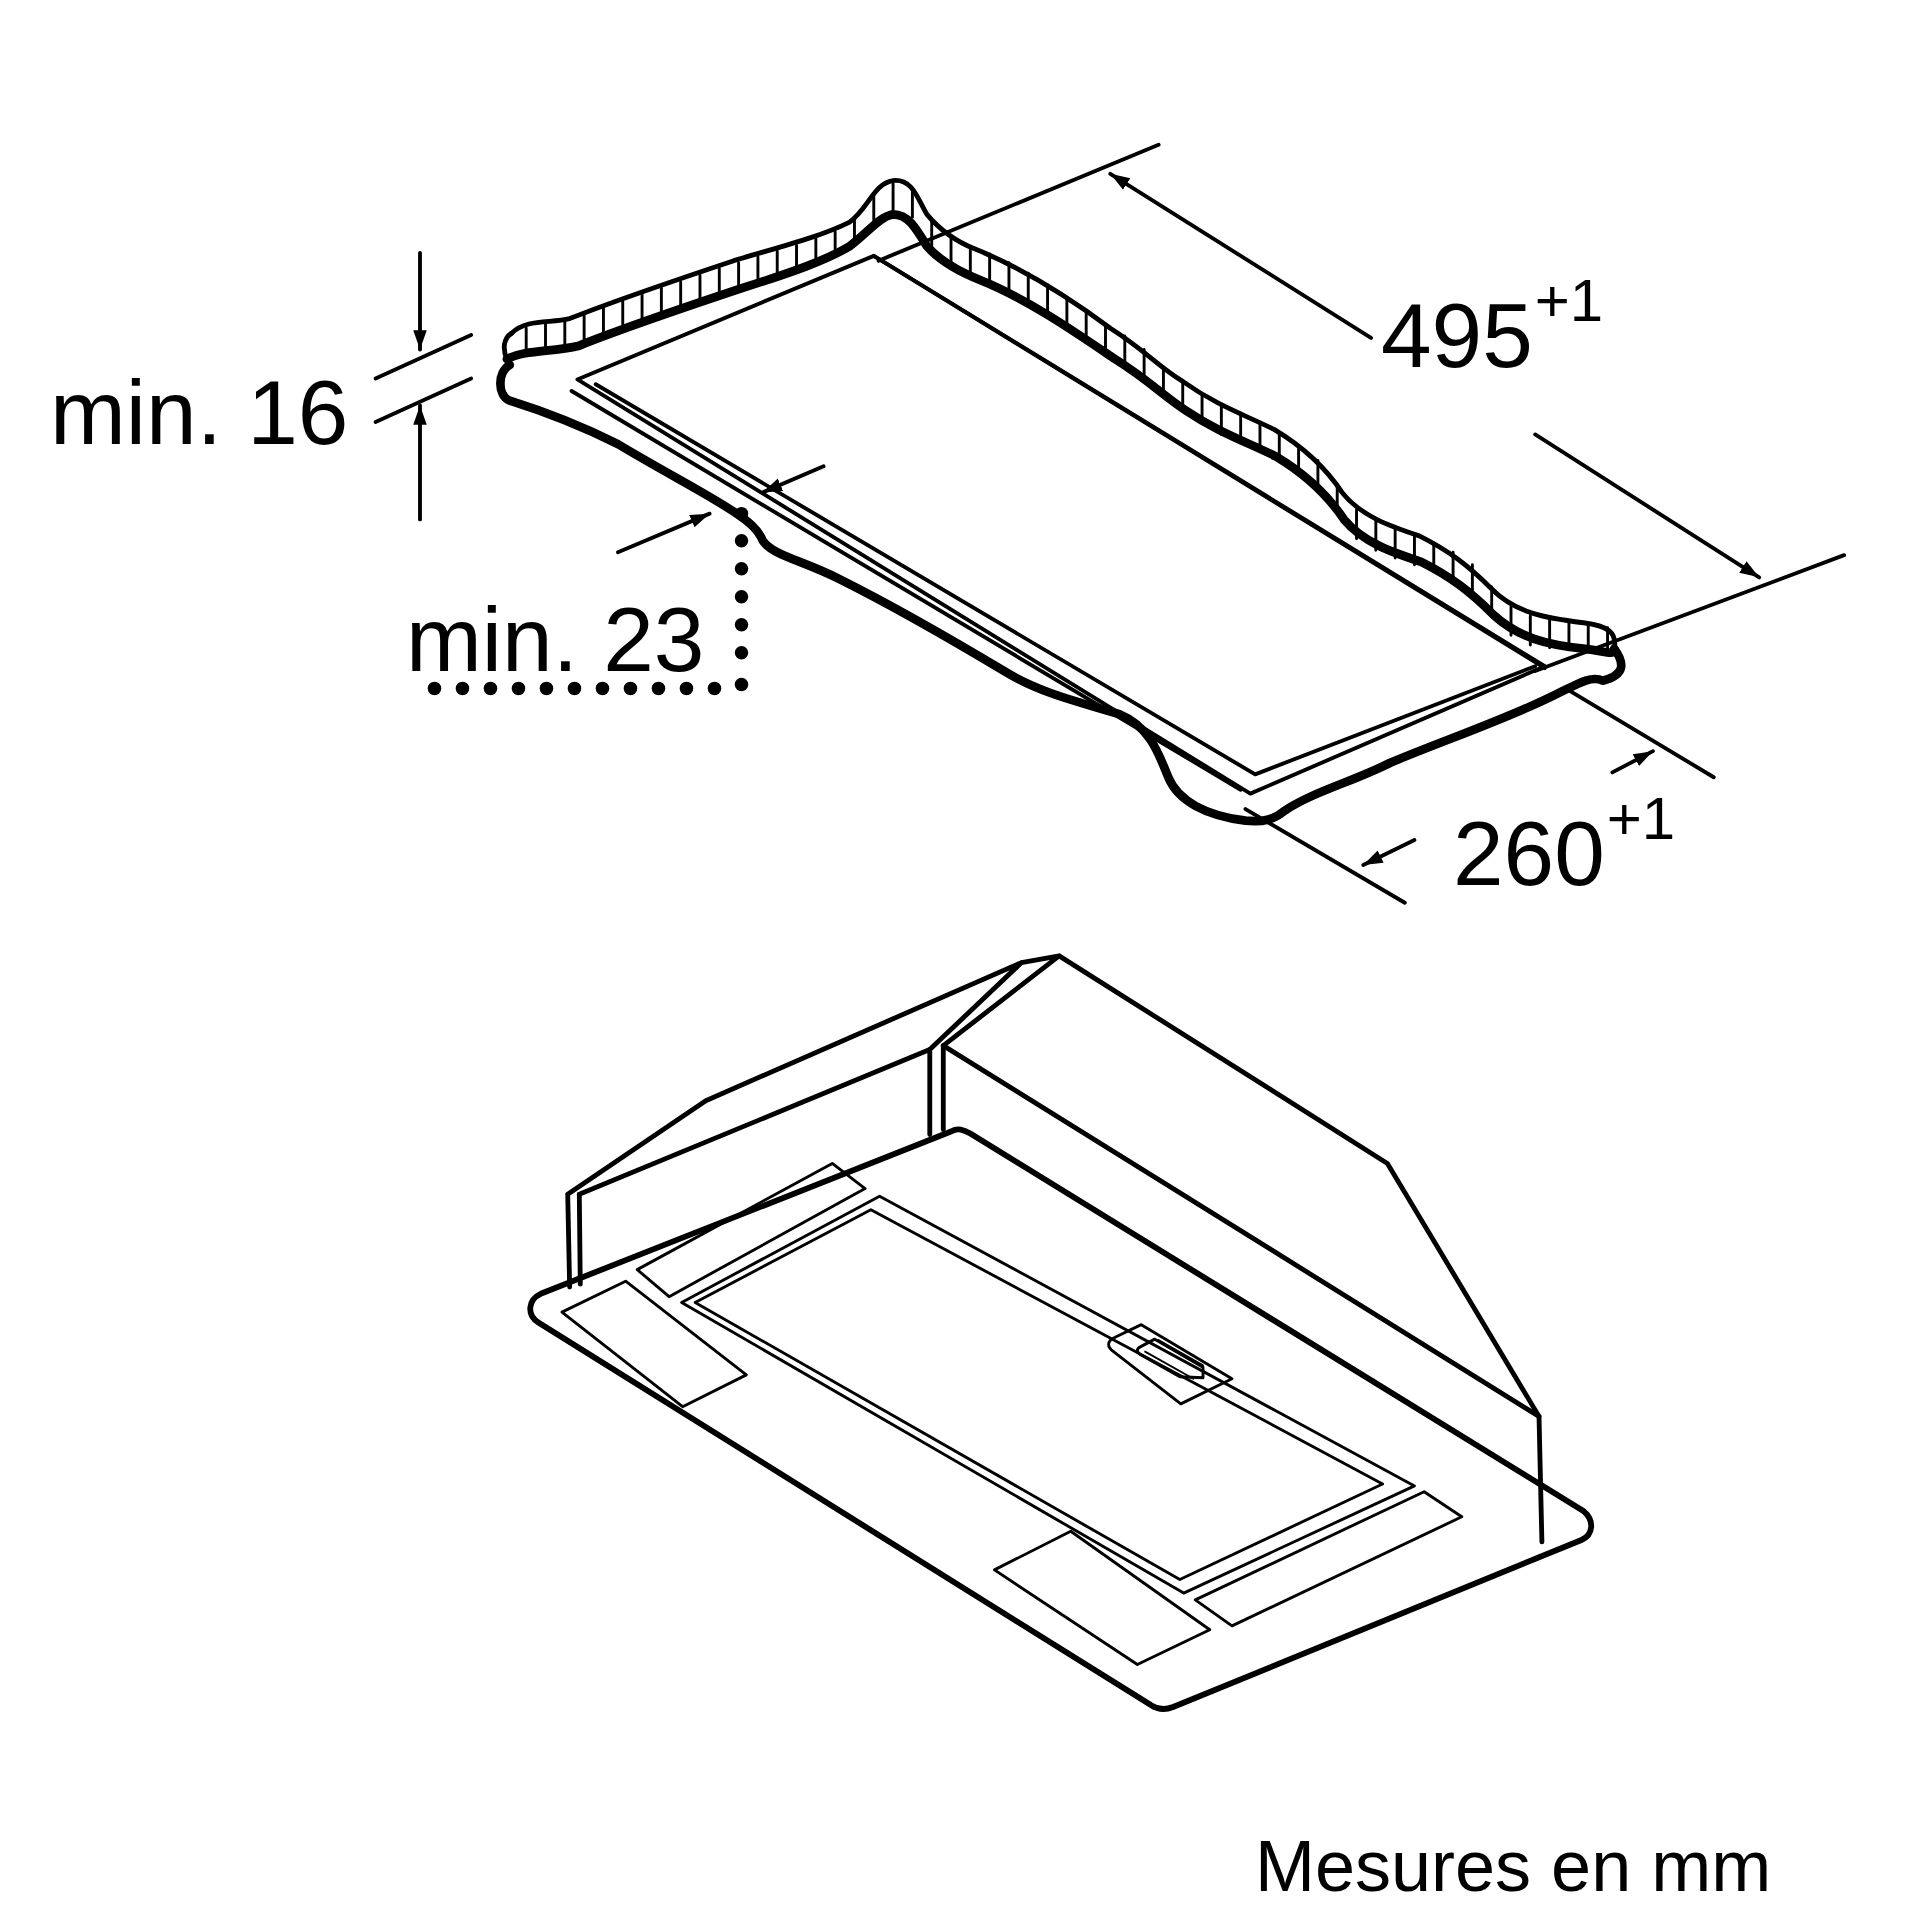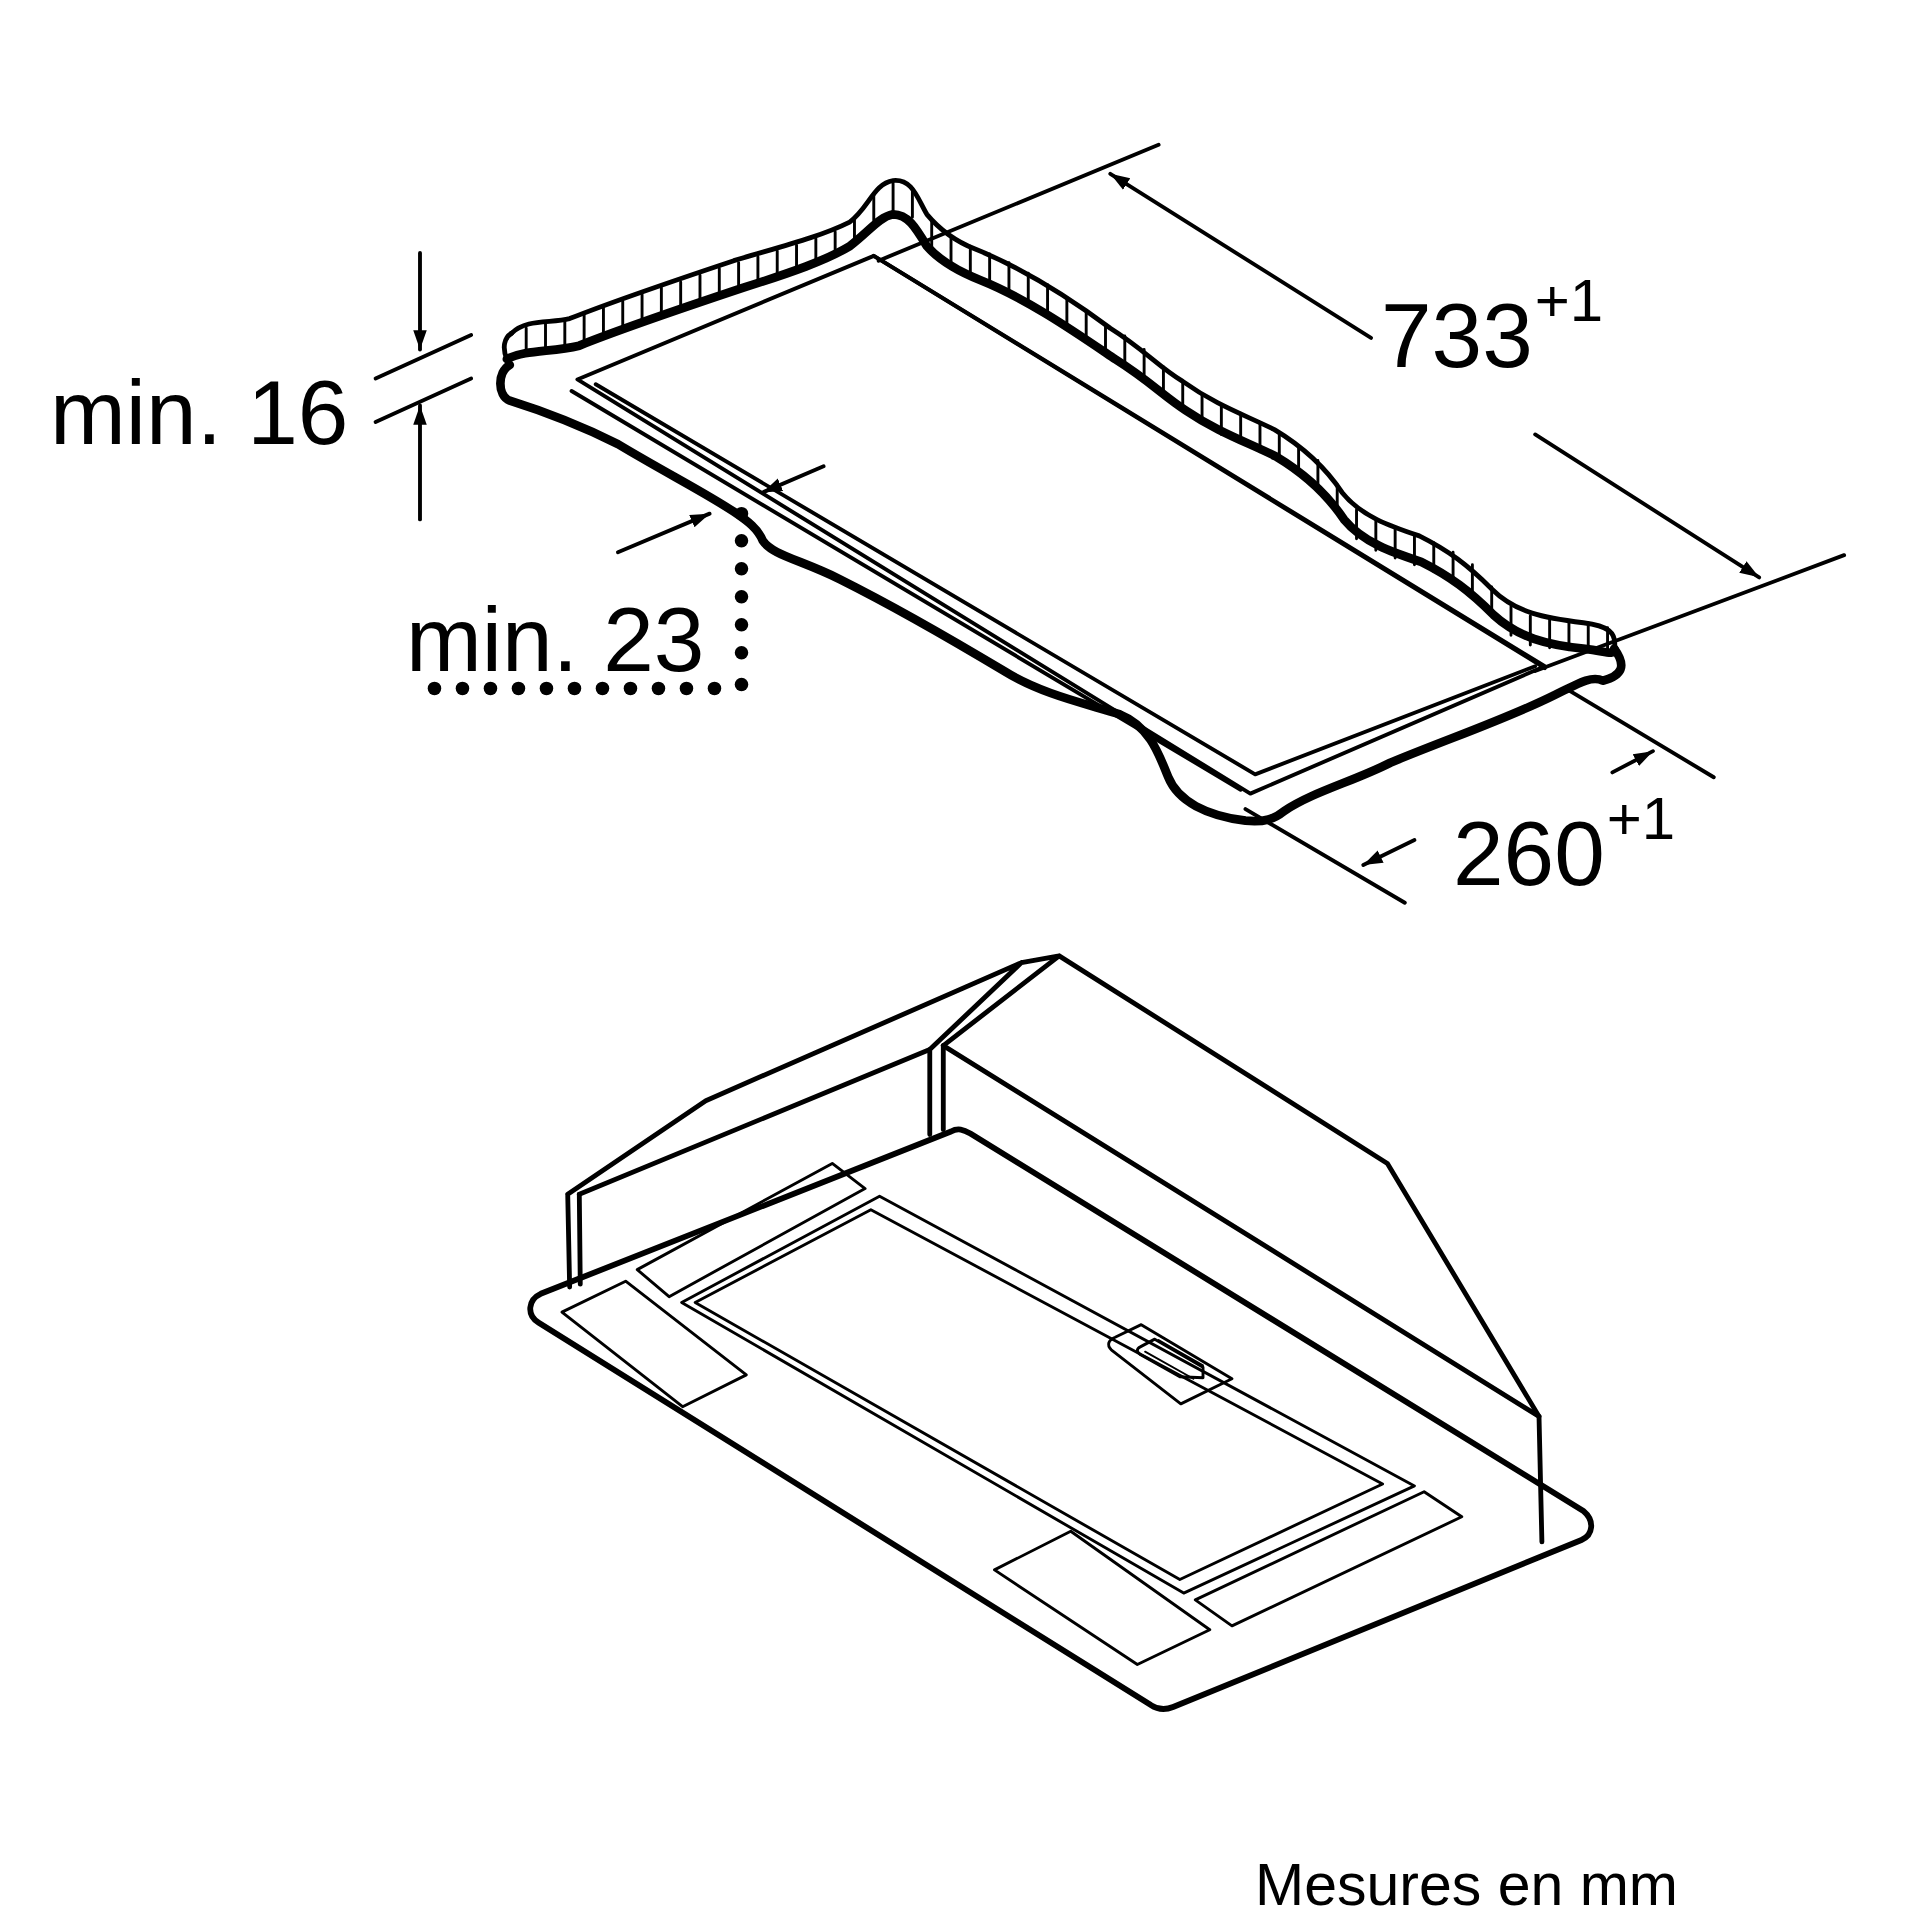--- a/index.html
+++ b/index.html
@@ -1,21 +1,21 @@
 <!DOCTYPE html>
 <html><head>
   <meta charset="utf-8">
   <style>
     html, body { margin: 0; padding: 0; background: #ffffff; }
     body { width: 1931px; height: 1931px; position: relative; overflow: hidden; font-family: "Liberation Sans", sans-serif; color: #000; }
     .canvas { position: absolute; left: 0; top: 0; width: 1931px; height: 1931px; }
     .label { position: absolute; font-family: "Liberation Sans", sans-serif; color: #000; white-space: nowrap; line-height: 1; }
     .dim-big { font-size: 91px; }
     .sup { font-size: 60px; position: relative; top: -46px; margin-left: 1.9px; }
-    .footer-label { font-size: 59px; margin-top: 26px; }
+    .footer-label { font-size: 72px; }
   </style>
 </head>
 <body>
 
 <div class="canvas">
   <svg width="1931" height="1931" viewBox="0 0 2000 2000" xmlns="http://www.w3.org/2000/svg">
     <defs>
       <marker id="arrow" viewBox="0 0 10 10" refX="10" refY="5" markerWidth="5" markerHeight="5" orient="auto-start-reverse">
         <path d="M0,1.5 L10,5 L0,8.5 z" fill="#000"></path>
       </marker>
@@ -113,21 +113,21 @@
   <span>min.</span>
   <span>16</span>
 </div>
 
 <div class="label dim-big" style="left:406px; top:594px;">
   <span>min.</span>
   <span>23</span>
 </div>
 
 <div class="label dim-big" style="left:1381px; top:290px;">
-  <span>733</span><span class="sup">+1</span>
+  <span>495</span><span class="sup">+1</span>
 </div>
 
 <div class="label dim-big" style="left:1453px; top:808px;text-align:center;">
   <span>260</span><span class="sup">+1</span>
 </div>
 
 <div class="label footer-label" style="left:1255px; top:1830px;">Mesures en mm</div>
 
 
 </body></html>

